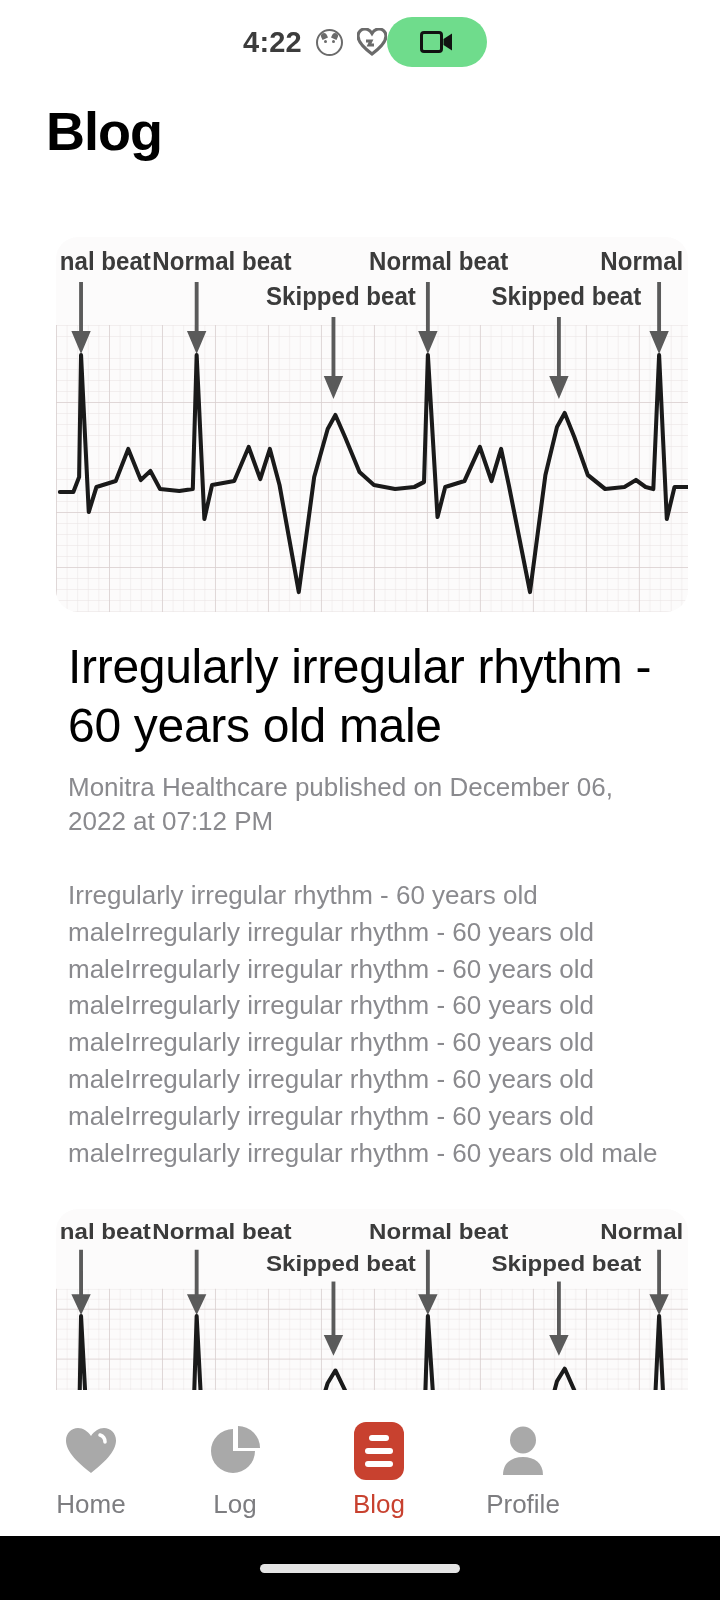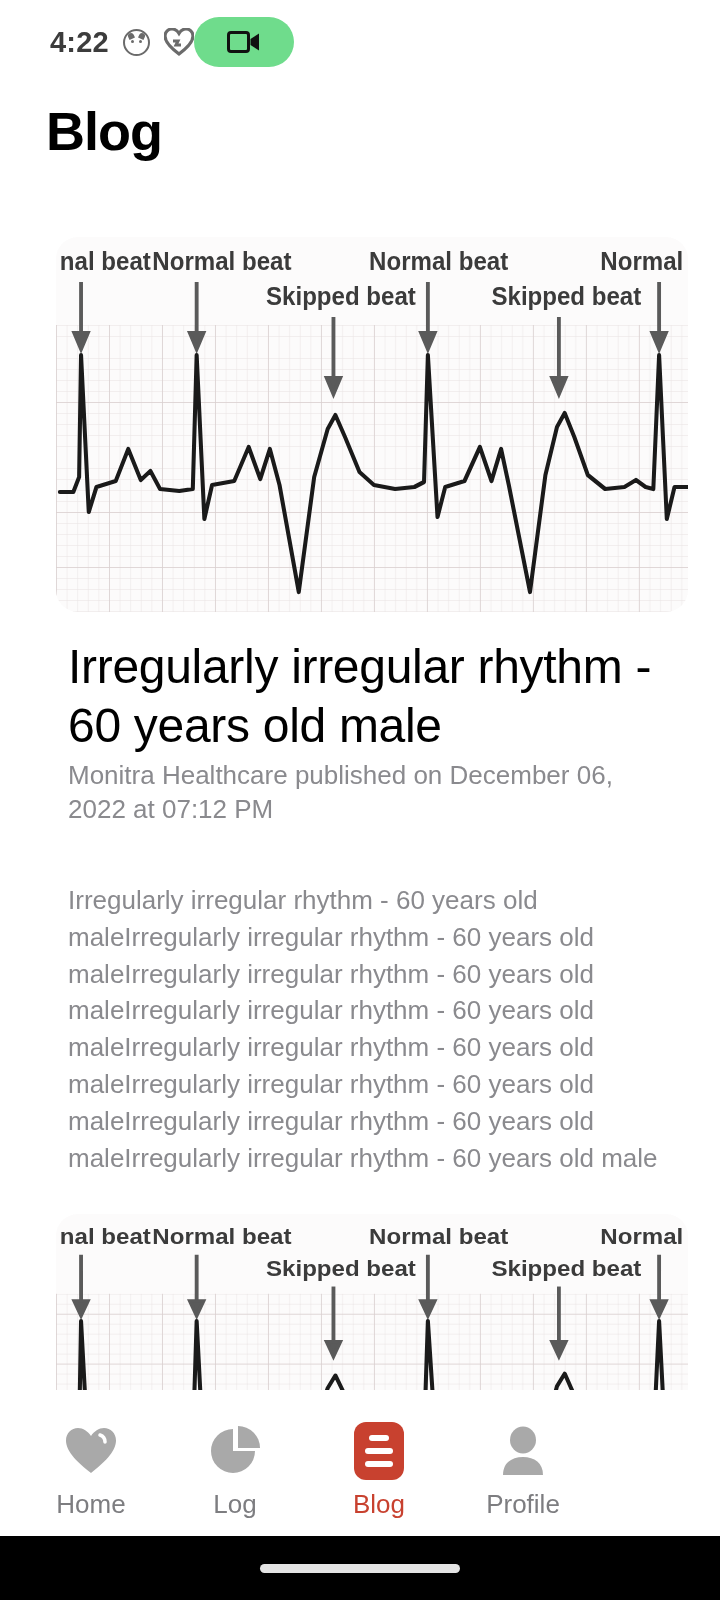--- a/index.html
+++ b/index.html
@@ -7,21 +7,21 @@
     width:720px; height:1600px;
     background:#ffffff;
     font-family:"Liberation Sans", sans-serif;
     overflow:hidden;
   }
   .phone { position:relative; width:720px; height:1600px; background:#fff; overflow:hidden; }
 
   
   .statusbar {
     position:absolute; top:0; left:0; width:720px; height:84px;
-    display:flex; align-items:center; justify-content:flex-start;
+    display:flex; align-items:center; justify-content:center;
     padding:0 40px 0 50px;
   }
   .status-left { display:flex; align-items:center; gap:14px; }
   .status-time { font-size:29px; font-weight:600; color:#3c3c3c; letter-spacing:0.2px; }
   .cat-icon { width:27px; height:27px; border-radius:50%; background:#fff;
     border:2.5px solid #6b6b6b; position:relative; display:block; }
   .cat-icon::before, .cat-icon::after {
     content:""; position:absolute; top:2.5px; width:6px; height:6px;
     background:#6b6b6b; border-radius:50% 50% 0 0;
   }
@@ -62,25 +62,25 @@
   }
   .ecg-card.second { height:340px; }
   .ecg-card svg { display:block; width:100%; height:100%; }
 
   .post-title {
     margin:26px 44px 0 44px;
     font-size:48px; font-weight:400; color:#000;
     line-height:1.22; letter-spacing:-0.3px;
   }
   .post-byline {
-    margin:4px 44px 0 44px;
+    margin:16px 44px 0 44px;
     font-size:26px; color:#8a8a8e; line-height:1.3;
   }
   .post-body {
-    margin:55px 44px 0 44px;
+    margin:38px 44px 0 44px;
     font-size:26px; color:#8a8a8e; line-height:1.42;
   }
 
   
   .bottomnav {
     position:absolute; bottom:64px; left:0; width:614px; height:125px;
     background:#fff;
     display:flex; align-items:flex-start; justify-content:center;
     padding-top:12px;
   }

